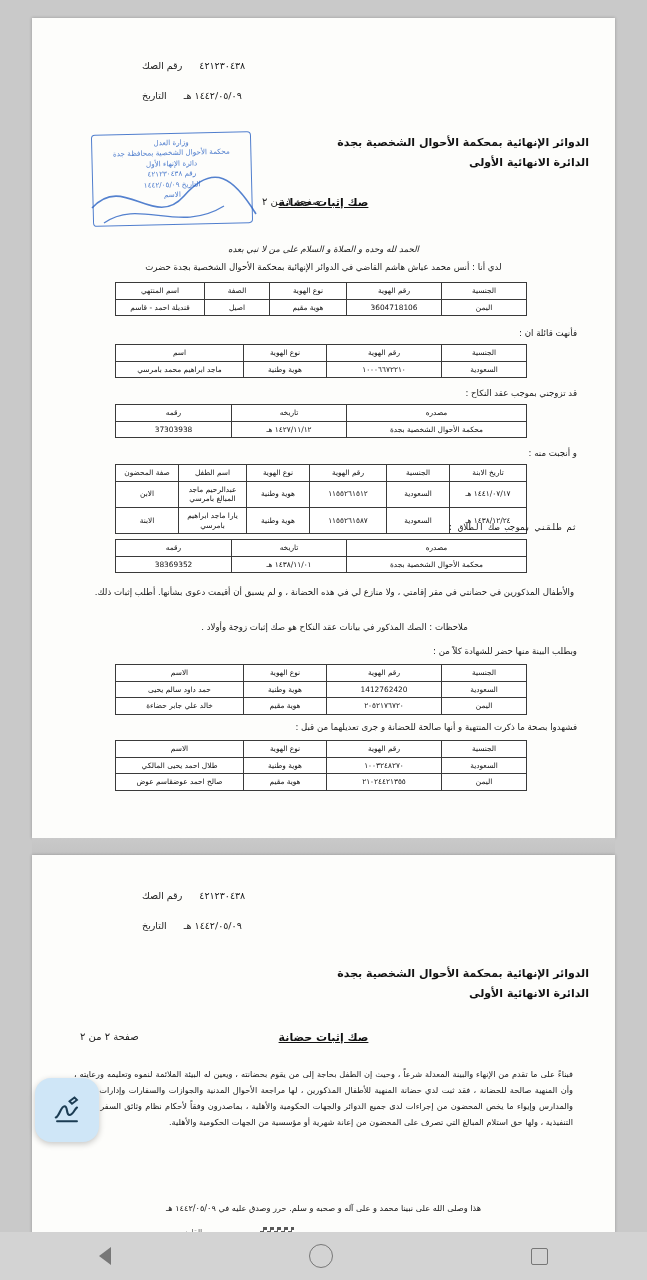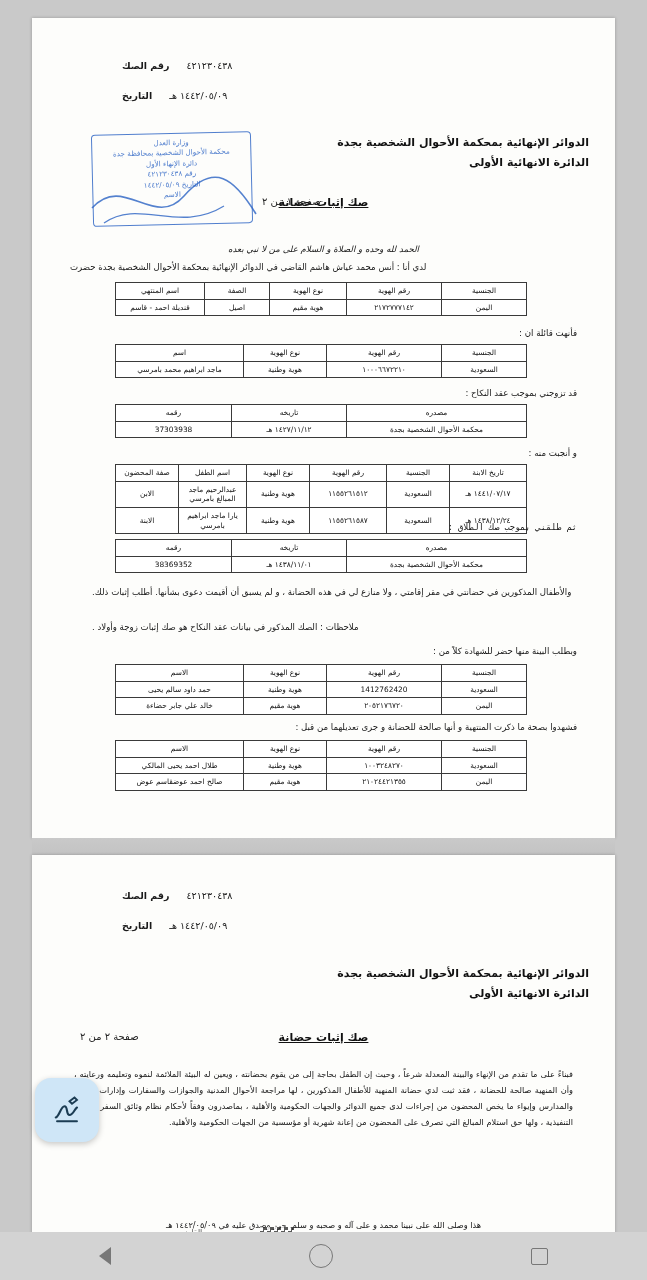--- a/index.html
+++ b/index.html
@@ -18,21 +18,21 @@
     box-shadow:0 0 3px rgba(0,0,0,.25);
     overflow:hidden;
   }
   #page1{left:32px;top:18px;width:583px;height:820px;}
   #page2{left:32px;top:855px;width:583px;height:400px;}
 
   .pg-inner{position:relative;width:100%;height:100%;}
 
   
   .hdr{position:absolute;direction:rtl;font-size:9.5px;color:#1a1a1a;}
-  .hdr .lbl{display:inline-block;font-weight:bold;}
+  .hdr .lbl{display:inline-block;font-weight:normal;margin-left:20px;}
   .hdr .val{display:inline-block;margin-left:14px;letter-spacing:.5px;}
 
   .title-block{position:absolute;right:26px;text-align:right;direction:rtl;}
   .title-block .t1{font-size:11px;font-weight:bold;color:#111;margin-bottom:7px;}
   .title-block .t2{font-size:11px;font-weight:bold;color:#111;}
 
   .doc-title{
     position:absolute;width:100%;text-align:center;
     font-size:11px;font-weight:bold;color:#111;
     text-decoration:underline;letter-spacing:.3px;
@@ -50,21 +50,21 @@
     padding-top:4px;box-sizing:border-box;
     direction:rtl;
   }
   .stamp .s-l{display:block;}
   .stamp-scribble{
     position:absolute;left:52px;top:150px;width:180px;height:70px;
     pointer-events:none;opacity:.8;
   }
 
   
-  .para{position:absolute;direction:rtl;text-align:left;font-size:8.6px;color:#161616;line-height:1.75;}
+  .para{position:absolute;direction:rtl;text-align:center;font-size:8.6px;color:#161616;line-height:1.75;}
   .para.center{text-align:center;}
 
   
   table.doc{
     position:absolute;border-collapse:collapse;direction:rtl;
     font-size:7.4px;color:#111;background:#fff;
   }
   table.doc th,table.doc td{
     border:.8px solid #3a3a3a;
     padding:3px 2px;text-align:center;vertical-align:middle;
@@ -165,21 +165,21 @@
           <th style="width:80px">الجنسية</th>
           <th style="width:90px">رقم الهوية</th>
           <th style="width:72px">نوع الهوية</th>
           <th style="width:60px">الصفة</th>
           <th>اسم المنتهي</th>
         </tr>
           </thead>
         <tbody>
             <tr>
           <td>اليمن</td>
-          <td>٢١٧٢٧٧٧١٤٢</td>
+          <td>3604718106</td>
           <td>هوية مقيم</td>
           <td>اصيل</td>
           <td>قنديلة احمد - قاسم</td>
         </tr>
           </tbody>
       </table>
 
       <div class="para" style="right:38px;top:308px;">فأنهت قائلة ان :</div>
 
       <table class="doc" style="right:88px;top:326px;width:412px;">
@@ -349,21 +349,21 @@
       <div class="title-block" style="top:112px;">
         <div class="t1">الدوائر الإنهائية بمحكمة الأحوال الشخصية بجدة</div>
         <div class="t2">الدائرة الانهائية الأولى</div>
       </div>
 
       <div class="doc-title" style="top:176px;">صك إثبات حضانة</div>
       <div class="pageno" style="left:48px;top:176px;">صفحة ٢ من ٢</div>
 
       <div class="p2-body" style="right:42px;left:42px;top:212px;">فبناءً على ما تقدم من الإنهاء والبينة المعدلة شرعاً ، وحيث إن الطفل بحاجة إلى من يقوم بحضانته ، ويعين له البيئة الملائمة لنموه وتعليمه ورعايته ، وأن المنهية صالحة للحضانة ، فقد ثبت لدي حضانة المنهية للأطفال المذكورين ، لها مراجعة الأحوال المدنية والجوازات والسفارات وإدارات التعليم والمدارس وإيواء ما يخص المحضون من إجراءات لدى جميع الدوائر والجهات الحكومية والأهلية ، بماصدرون وفقاً لأحكام نظام وثائق السفر ولائحته التنفيذية ، ولها حق استلام المبالغ التي تصرف على المحضون من إعانة شهرية أو مؤسسية من الجهات الحكومية والأهلية.</div>
 
-      <div class="p2-sign" style="right:0;left:0;top:348px;margin-top:17px;">هذا وصلى الله على نبينا محمد و على آله و صحبه و سلم. حرر وصدق عليه في  ١٤٤٢/٠٥/٠٩ هـ</div>
+      <div class="p2-sign" style="right:0;left:0;top:348px;">هذا وصلى الله على نبينا محمد و على آله و صحبه و سلم. حرر وصدق عليه في  ١٤٤٢/٠٥/٠٩ هـ</div>
 
       <div class="qr" style="left:228px;top:372px;"></div>
 
       <div class="judge" style="left:88px;top:372px;width:140px;">
         <div>القاضي</div>
         <div>أنس محمد عياش هاشم</div>
       </div>
     </div>
   </div>
 

